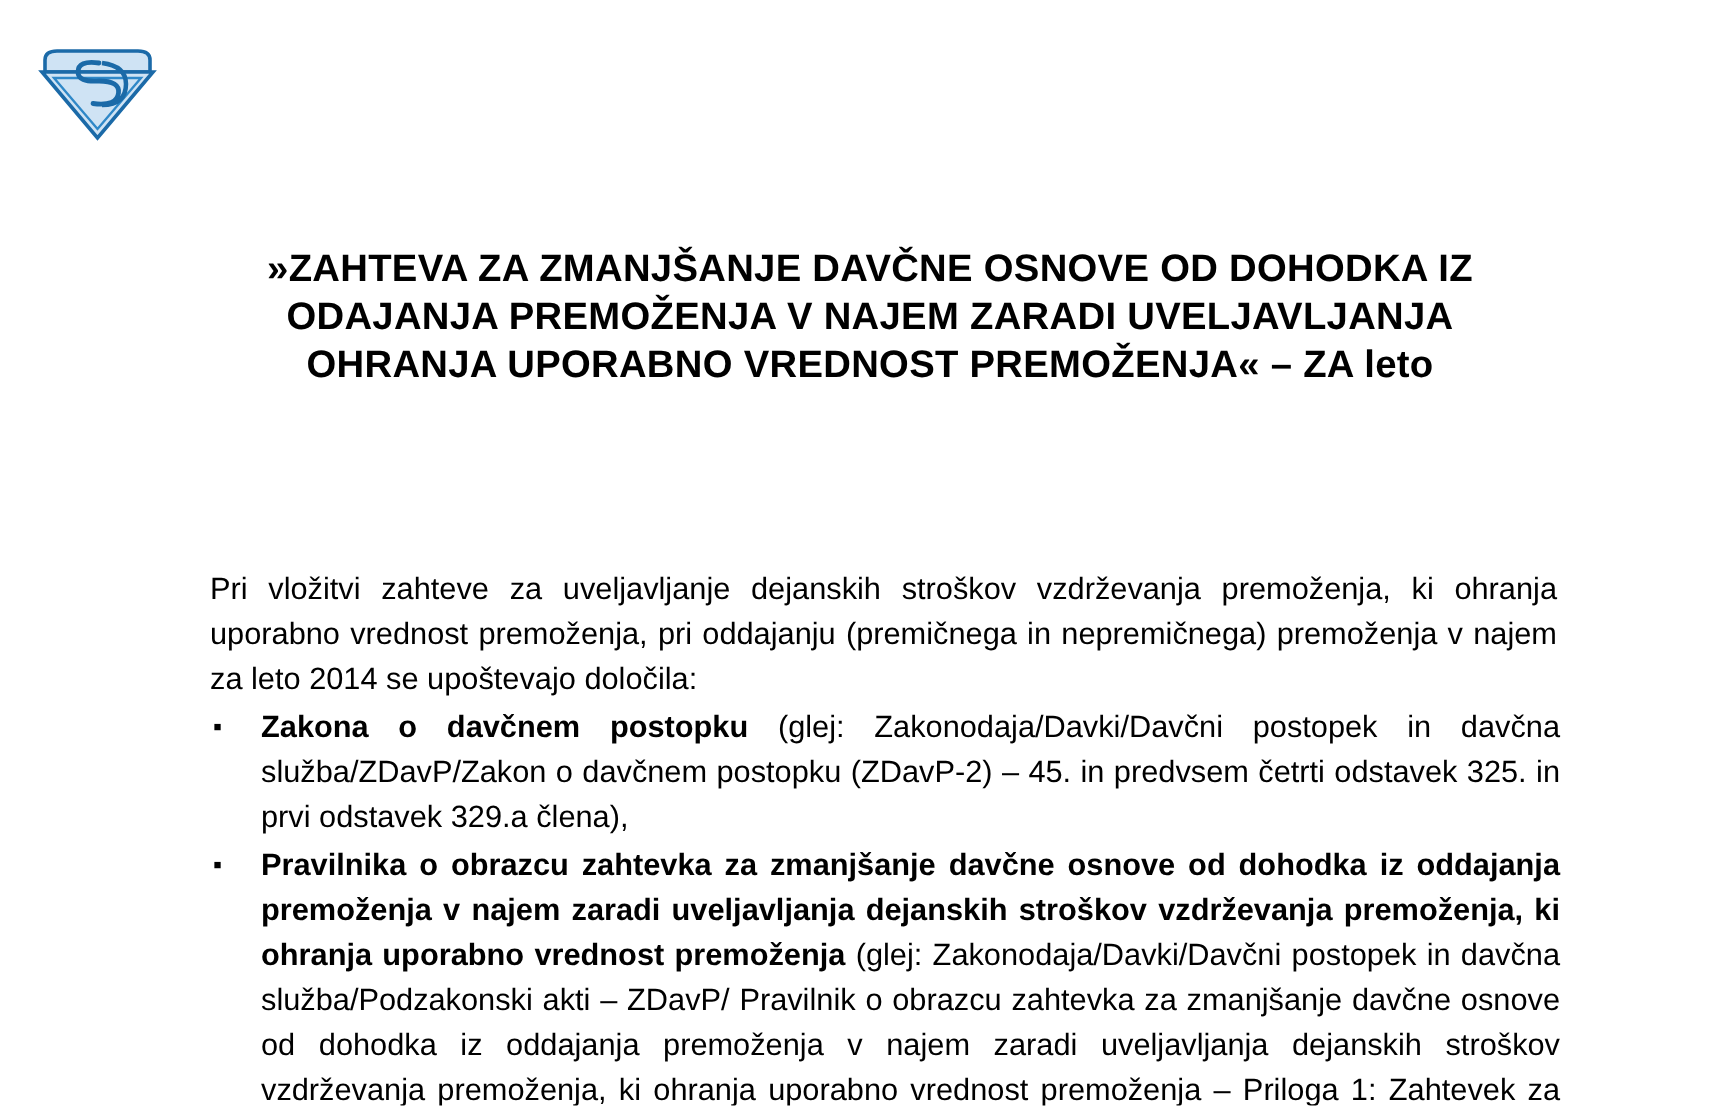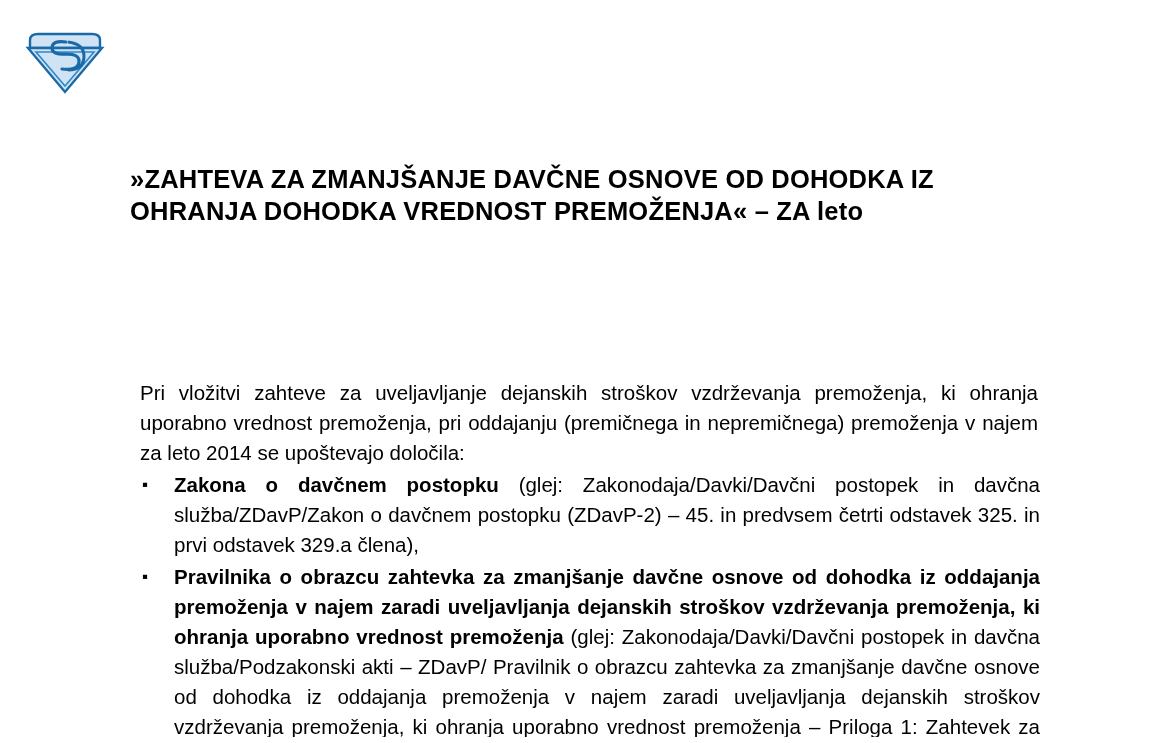--- a/index.html
+++ b/index.html
@@ -27,20 +27,21 @@
     top: 30px;
     width: 86px;
     height: 66px;
   }
   
   .title-block {
     position: absolute;
     left: 130px;
     top: 163px;
     width: 900px;
+    text-align: center;
     font-weight: bold;
     font-size: 25.5px;
     line-height: 32px;
     letter-spacing: 0.2px;
   }
   .title-block sup {
     font-size: 15px;
     vertical-align: super;
     line-height: 0;
   }
@@ -103,21 +104,22 @@
         <path d="M44 12 Q30 10 30 18 Q30 25 44 24 Q58 24 57 32 Q56 41 40 39"></path>
       </g>
       <g fill="none" stroke="#1b6aa8" stroke-width="3">
         <path d="M46 12 Q62 14 62 26 Q62 40 46 40"></path>
       </g>
     </svg>
   </div>
 
   <div class="title-block">
     <div>»ZAHTEVA ZA ZMANJŠANJE DAVČNE OSNOVE OD DOHODKA IZ</div>
-    <div>OHRANJA DOHODKA VREDNOST PREMOŽENJA« – ZA leto</div>
+    <div>ODAJANJA PREMOŽENJA V NAJEM ZARADI UVELJAVLJANJA</div>
+    <div>OHRANJA UPORABNO VREDNOST PREMOŽENJA« – ZA leto</div>
   </div>
 
   <div class="body-block">
     <p class="intro">Pri vložitvi zahteve za uveljavljanje dejanskih stroškov vzdrževanja premoženja, ki ohranja uporabno vrednost premoženja, pri oddajanju (premičnega in nepremičnega) premoženja v najem za leto 2014 se upoštevajo določila:</p>
 
     <ul class="bullets">
       <li>
         <span class="bullet-marker">▪</span><span class="b">Zakona o davčnem postopku</span><span> (glej: Zakonodaja/Davki/Davčni postopek in davčna služba/ZDavP/Zakon o davčnem postopku (ZDavP-2) – 45. in predvsem četrti odstavek 325. in prvi odstavek 329.a člena),</span>
       </li>
       <li>

